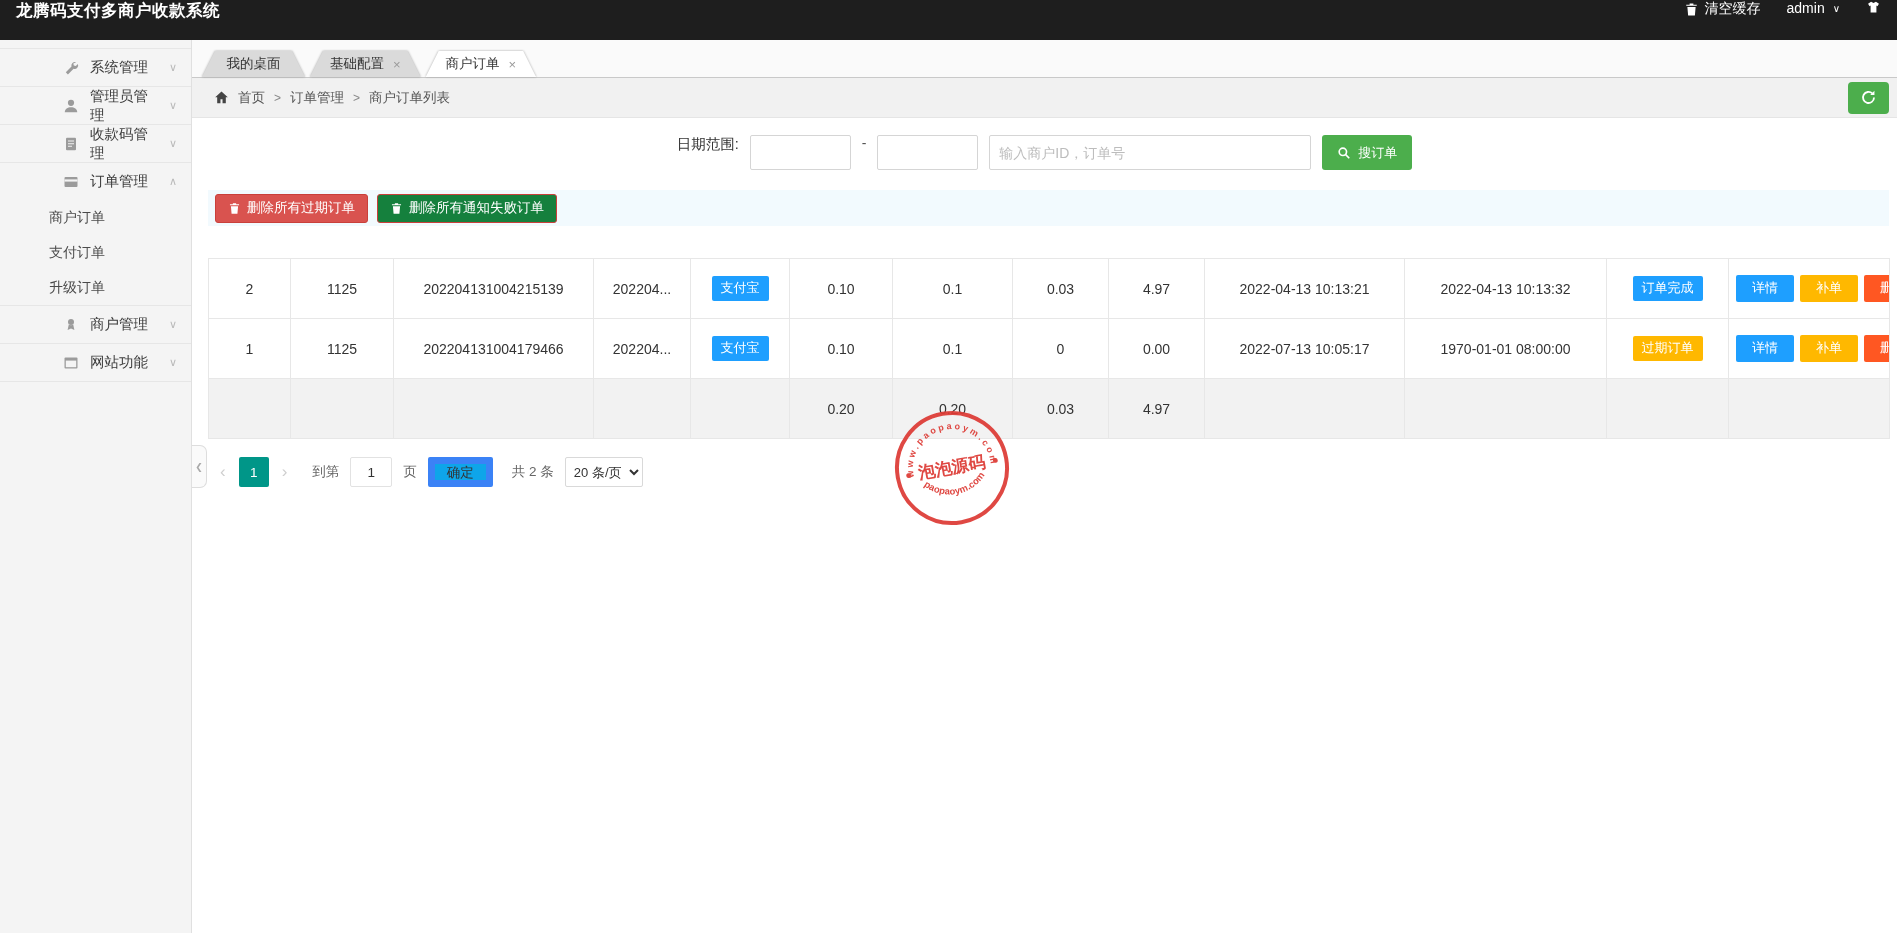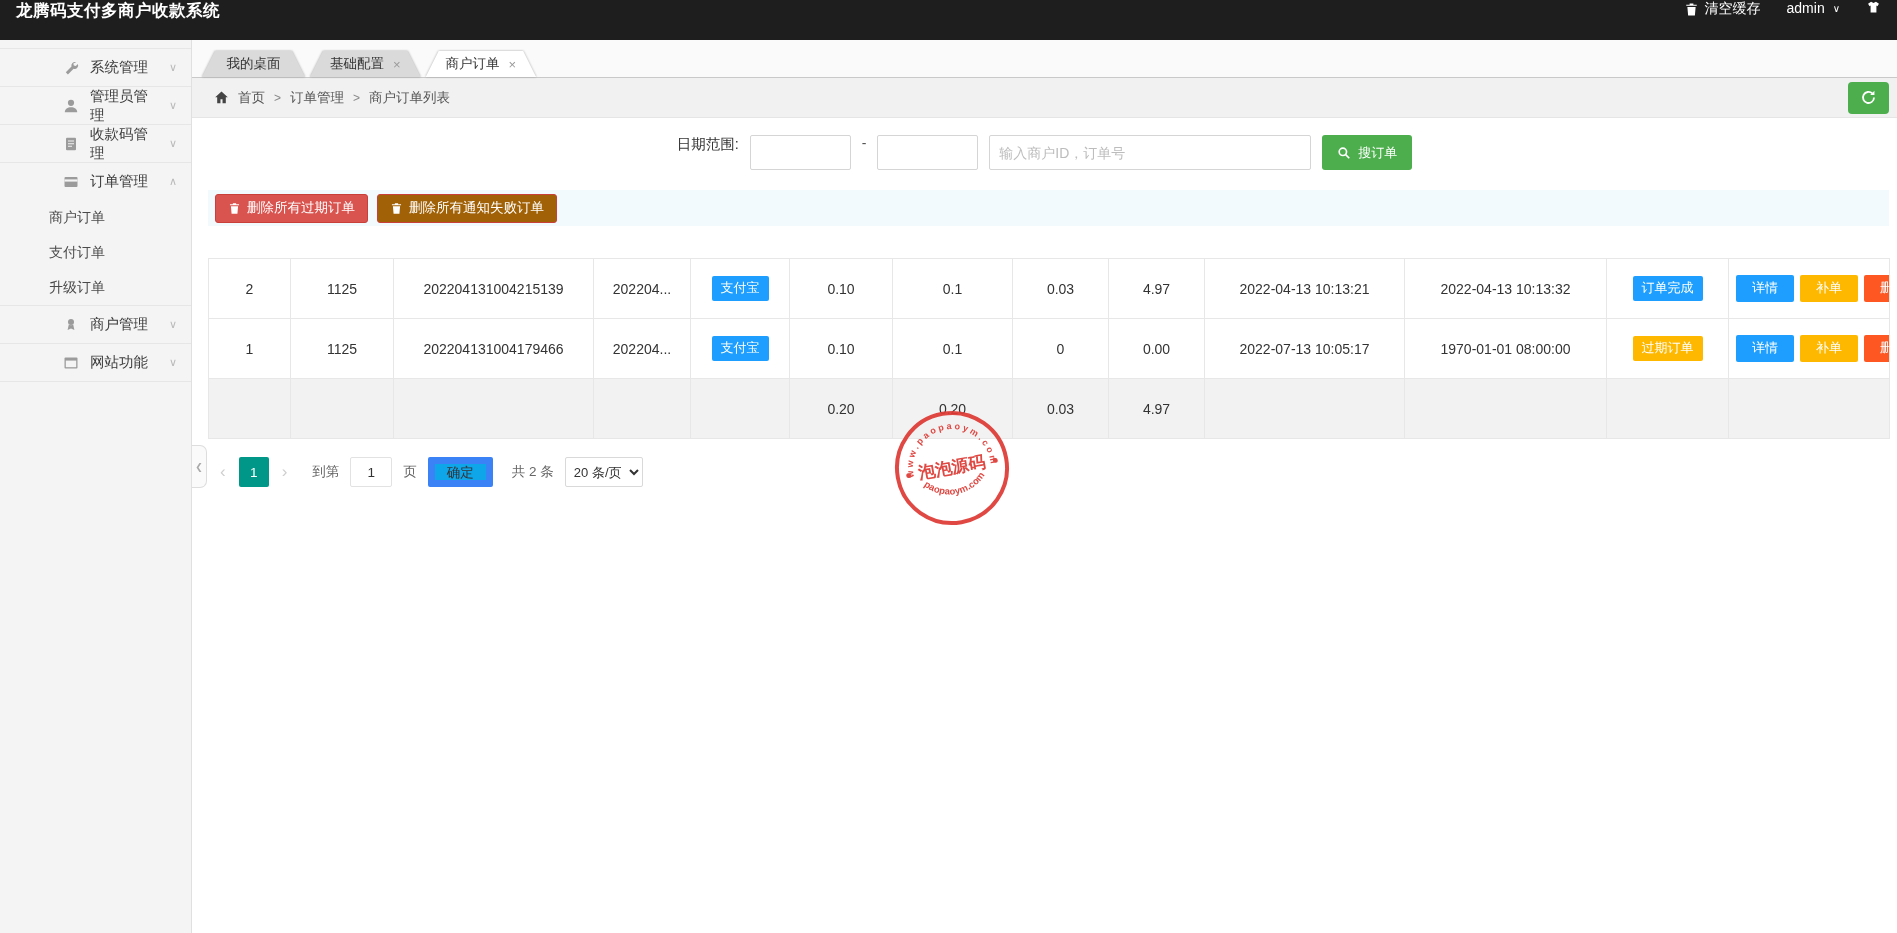--- a/index.html
+++ b/index.html
@@ -229,21 +229,21 @@
         </button>
       </div>
 
       <div class="bulk-bar">
         <button class="danger-btn" style="background-color: rgb(217, 83, 79);">
           <svg class="bicon" viewBox="0 0 16 16">
               <path d="M6 1.5h4v1.3h3.6v1.3H2.4V2.8H6zM3.6 5.2h8.8l-.8 9.3H4.4z"></path>
             </svg>
           <span>删除所有过期订单</span>
         </button>
-        <button class="danger-btn" style="background-color: #a16207; align-items: center;">
+        <button class="danger-btn" style="background-color: #15803d; align-items: center;">
           <svg class="bicon" viewBox="0 0 16 16">
               <path d="M6 1.5h4v1.3h3.6v1.3H2.4V2.8H6zM3.6 5.2h8.8l-.8 9.3H4.4z"></path>
             </svg>
           <span>删除所有通知失败订单</span>
         </button>
       </div>
 
       <table class="grid">
         <colgroup>
           <col style="width:82px">

